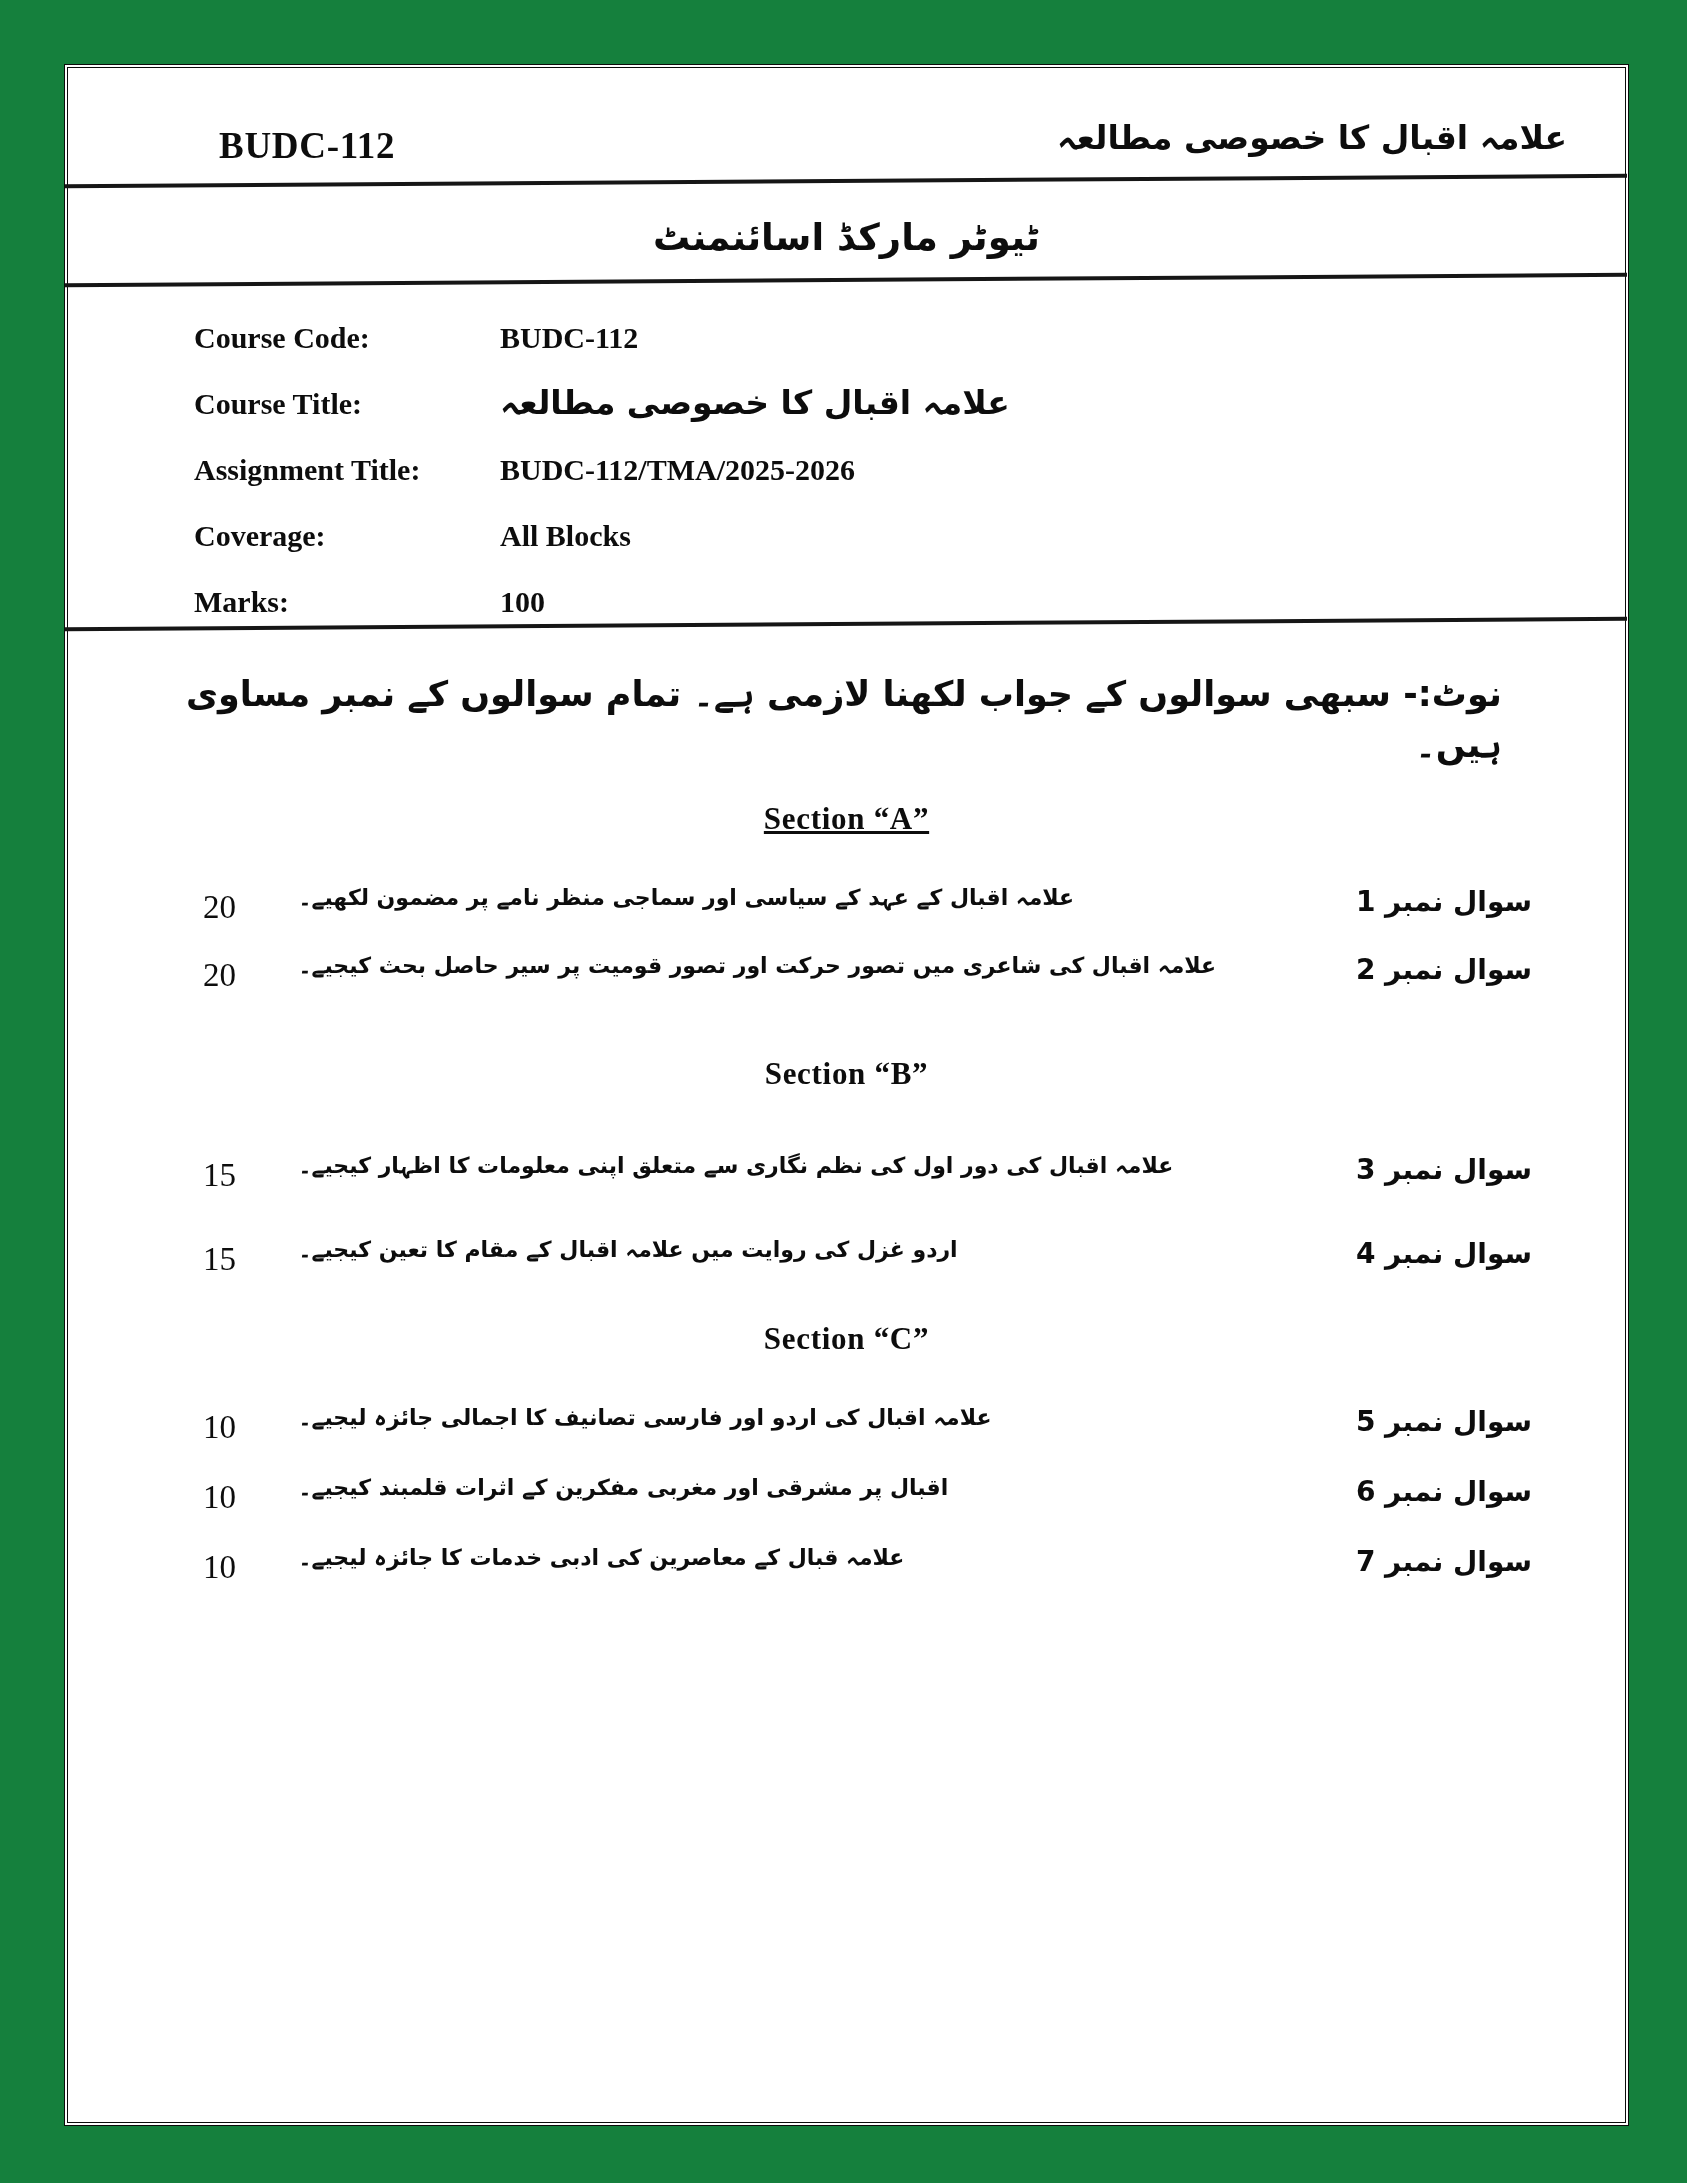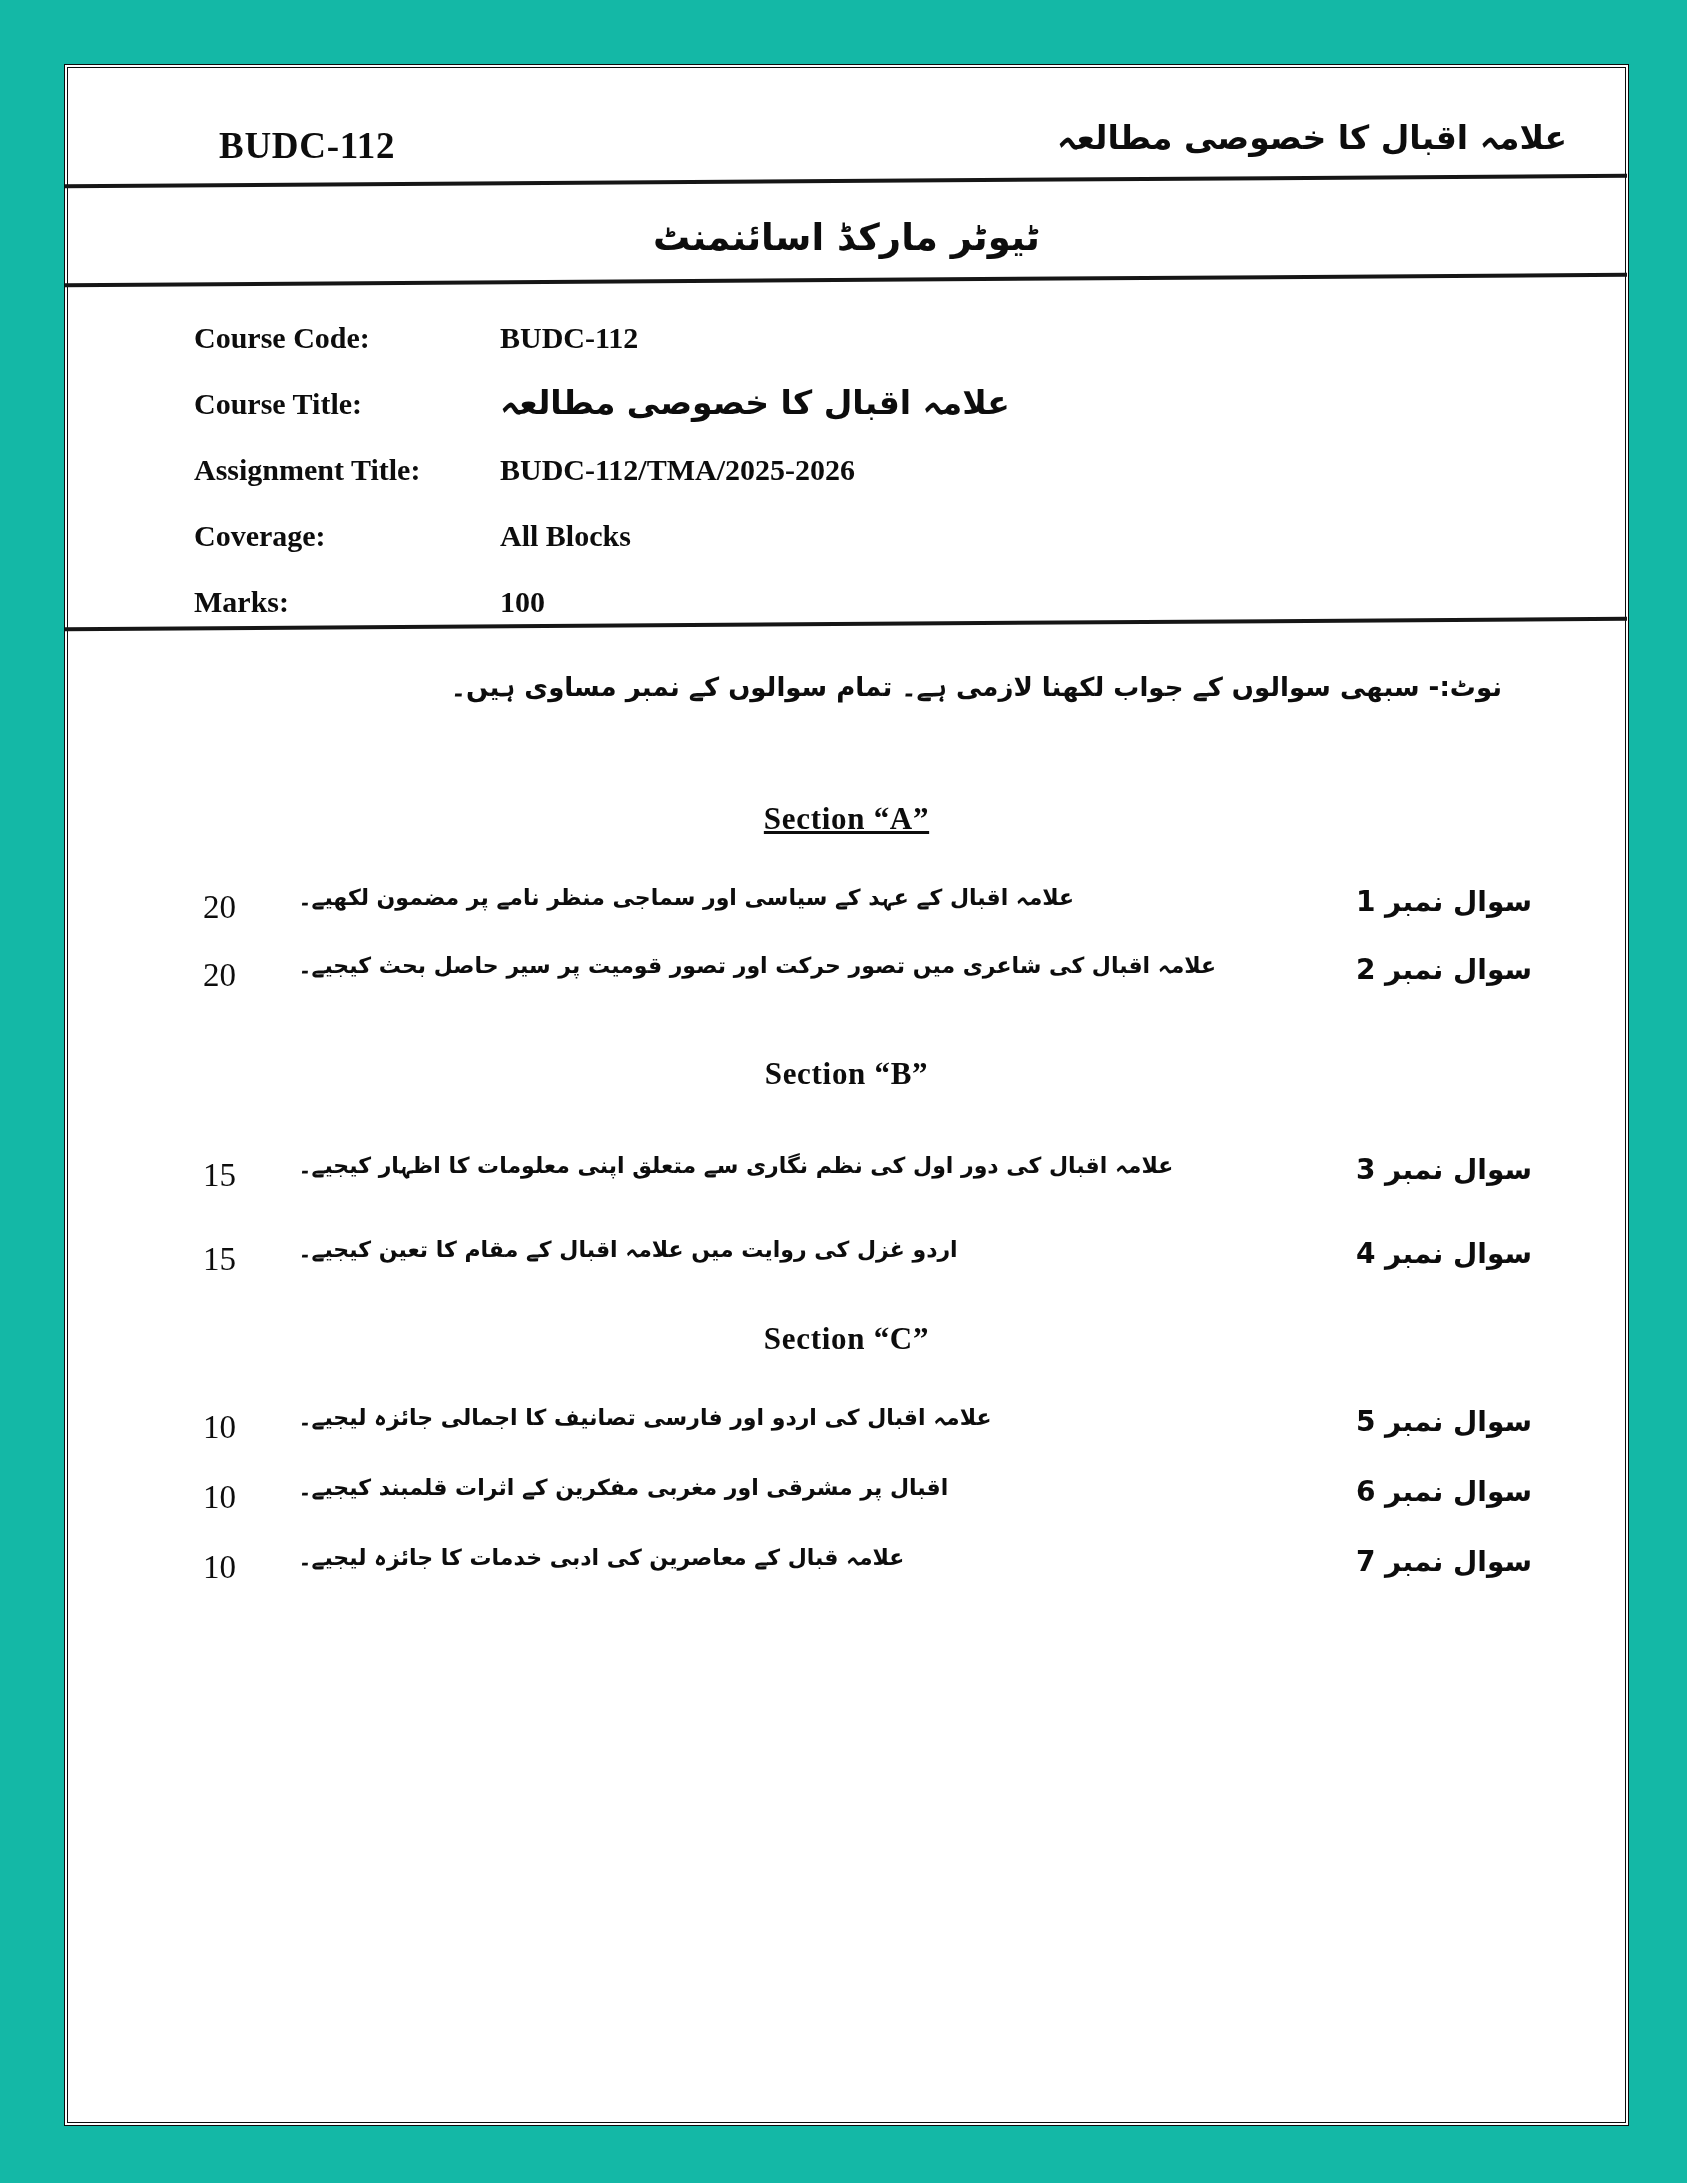--- a/index.html
+++ b/index.html
@@ -4,21 +4,21 @@
 <style>
   html, body {
     margin: 0;
     padding: 0;
     background: #ffffff;
   }
   .page {
     position: relative;
     width: 1687px;
     height: 2183px;
-    background: #14b8a6;
+    background: #15803d;
     overflow: hidden;
     font-family: "Liberation Serif", serif;
     color: #0d0d0d;
   }
   .frame {
     position: absolute;
     left: 64px;
     top: 64px;
     width: 1557px;
     height: 2054px;
@@ -97,21 +97,21 @@
     direction: rtl;
     text-align: left;
     display: inline-block;
     flex: none;
   }
   .note {
     position: absolute;
     top: 601px;
     left: 73px;
     right: 123px;
-    font-size: 26px;
+    font-size: 35px;
     font-weight: bold;
     text-align: right;
     line-height: 1.45;
   }
   .section-heading {
     position: absolute;
     left: 0;
     width: 100%;
     text-align: center;
     font-size: 31px;

